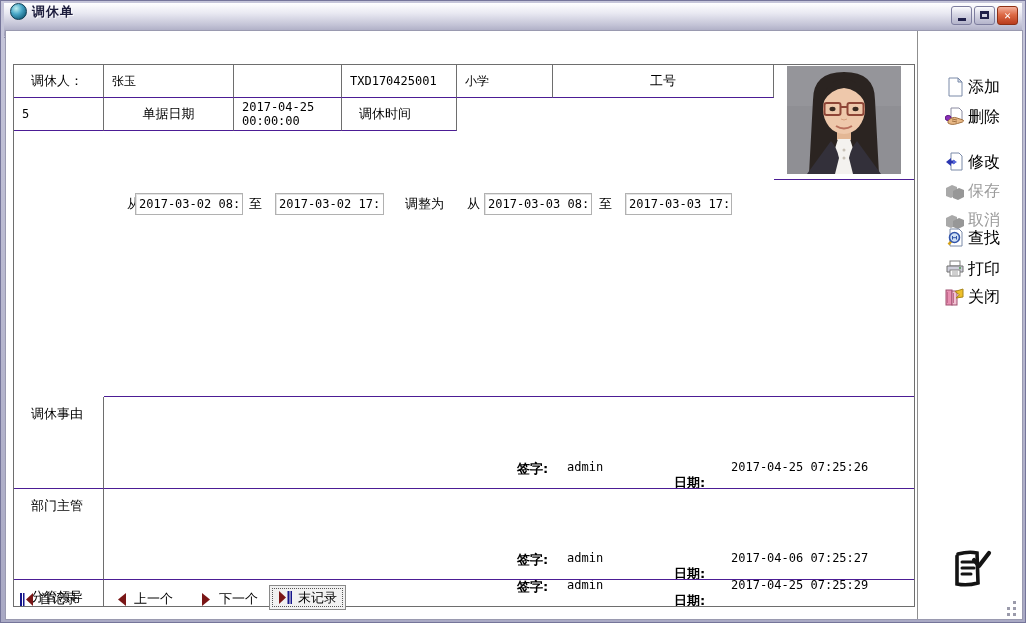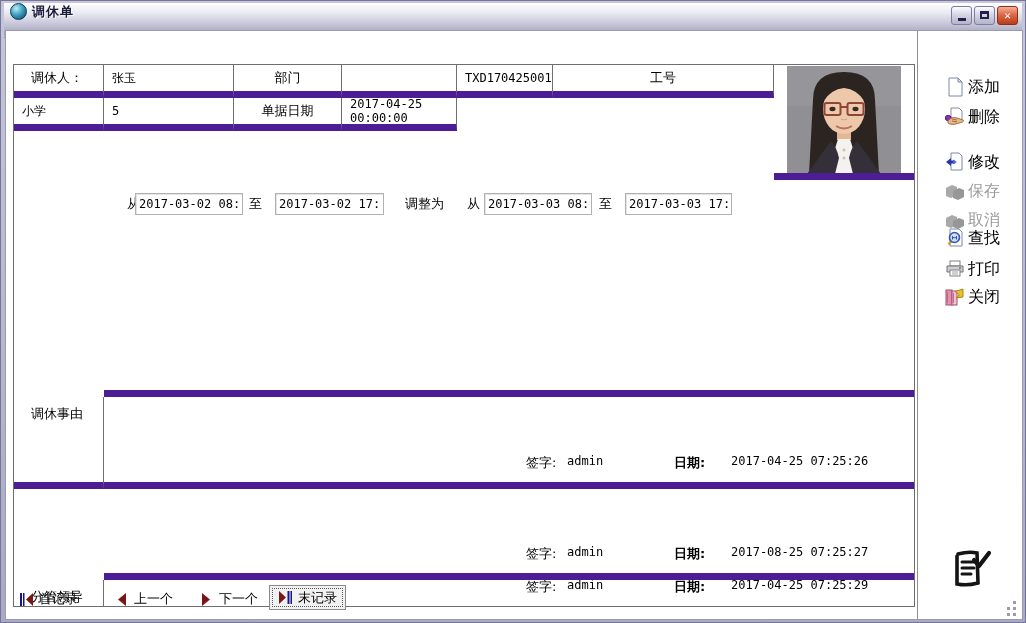--- a/index.html
+++ b/index.html
@@ -37,21 +37,21 @@
 
   
   .form-table {
     position:absolute; left:12px; top:63px;
     display:grid;
     grid-template-columns:90px 130px 108px 115px 96px 221px 140px;
     grid-template-rows:33px 33px 49px 217px 92px 91px;
     border:1px solid #6e6e6e; background:#fff;
     font-size:13px; color:#000;
   }
-  .cell { border-right:1px solid #6e6e6e; border-bottom:7px solid #4c1d95; position:relative; display:flex; align-items:center; overflow:hidden; }
+  .cell { border-right:1px solid #6e6e6e; border-bottom:1px solid #4c1d95; position:relative; display:flex; align-items:center; overflow:hidden; }
   .cell.lbl { padding-left:17px; }
   .cell.ctr { justify-content:center; padding-left:0; }
   .cell.val { padding-left:8px; font-family:"DejaVu Sans Mono","Liberation Mono",monospace; font-size:12px; }
   .cell.no-r { border-right:none; }
   .cell.no-b { border-bottom:none; }
   .cell.top-lbl { align-items:flex-start; padding-top:8px; }
   .photo-cell { grid-column:7; grid-row:1/4; border-right:none; justify-content:center; align-items:flex-start; padding-top:1px; }
   .span-row3 { grid-column:2/8; }
   .span-wide { grid-column:2/8; }
   .photo-frame { width:114px; height:108px; margin-top:0; }
@@ -62,23 +62,23 @@
   .time-content .t-lbl { position:absolute; top:15px; font-size:13px; }
   .time-input {
     position:absolute; top:13px; height:22px; background:#fff;
     border:1px solid #b1b1b1; box-shadow:inset 1px 1px 0 #e4e4e4;
     font-family:"DejaVu Sans Mono","Liberation Mono",monospace; font-size:12px; color:#000;
     padding:0 3px;
   }
   
   .sign-row { position:absolute; left:0; right:0; bottom:12px; height:16px; font-size:13px; }
   .sign-row span { position:absolute; white-space:nowrap; }
-  .sig-label { left:422px; font-weight:normal; }
+  .sig-label { left:413px; font-weight:bold; }
   .sig-name  { left:463px; font-family:"DejaVu Sans Mono","Liberation Mono",monospace; font-size:12px; }
-  .dat-label { left:570px; font-weight:bold; }
+  .dat-label { left:570px; font-weight:bold;margin-top:14px; }
   .dat-value { left:627px; font-family:"DejaVu Sans Mono","Liberation Mono",monospace; font-size:12px; }
   .reason-edit { position:absolute; left:2px; top:2px; right:2px; bottom:34px; }
 
   
   .tool-btn {
     position:absolute; left:944px; width:72px; height:24px;
     display:flex; align-items:center; gap:3px; cursor:default; background:transparent; border:none;
     font-size:16px; color:#000; font-family:inherit;
   }
   .tool-btn .ic { width:20px; height:20px; flex:0 0 auto; }
@@ -110,21 +110,20 @@
     </div>
   </div>
 
   <div class="content"></div>
   <div class="panel-sep"></div>
 
   <div class="form-table">
 
     <div class="cell lbl">调休人：</div>
     <div class="cell val">张玉</div>
-    <div class="cell ctr">部门</div>
     <div class="cell val"></div>
     <div class="cell val">TXD170425001</div>
 
     <div class="cell photo-cell">
       <div class="photo-frame">
         <svg width="114" height="108" viewBox="0 0 114 108">
           <rect width="114" height="108" fill="#8f8f94"></rect>
           <rect width="114" height="40" fill="#95959a"></rect>
           <path d="M26 34 Q26 6 57 6 Q88 6 88 34 L92 108 L22 108 Z" fill="#2b2421"></path>
           <rect x="50" y="60" width="14" height="14" fill="#e3b795"></rect>
@@ -141,26 +140,27 @@
           <path d="M49 60 q8 5 16 0" stroke="#b9705c" stroke-width="2" fill="none"></path>
           <path d="M40 108 L51 73 L63 73 L74 108 Z" fill="#f4f2ef"></path>
           <path d="M20 108 L44 75 Q50 82 52 92 L48 108 Z" fill="#33303a"></path>
           <path d="M94 108 L70 75 Q64 82 62 92 L66 108 Z" fill="#33303a"></path>
           <circle cx="57" cy="84" r="1.5" fill="#c9c2b8"></circle>
             <circle cx="57" cy="92" r="1.5" fill="#c9c2b8"></circle>
         </svg>
       </div>
     </div>
 
+    <div class="cell val">小学</div>
     <div class="cell ctr">工号</div>
-    <div class="cell val">小学</div>
     <div class="cell val">5</div>
     <div class="cell ctr">单据日期</div>
     <div class="cell val">2017-04-25 00:00:00</div>
 
+    <div class="cell lbl">调休时间</div>
     <div class="cell span-row3 no-r time-content">
       <span class="t-lbl" style="left:23px">从</span>
       <input class="time-input" style="left: 31px; width: 108px;" readonly="" value="2017-03-02 08:30:">
       <span class="t-lbl" style="left:145px">至</span>
       <input class="time-input" style="left: 171px; width: 109px;" readonly="" value="2017-03-02 17:00:">
       <span class="t-lbl" style="left:301px">调整为</span>
       <span class="t-lbl" style="left:363px">从</span>
       <input class="time-input" style="left: 380px; width: 108px;" readonly="" value="2017-03-03 08:30:">
       <span class="t-lbl" style="left:495px">至</span>
       <input class="time-input" style="left: 521px; width: 107px;" readonly="" value="2017-03-03 17:00:">
@@ -170,26 +170,27 @@
     <div class="cell span-wide no-r">
       <div class="reason-edit"></div>
       <div class="sign-row">
         <span class="sig-label">签字:</span>
         <span class="sig-name">admin</span>
         <span class="dat-label">日期:</span>
         <span class="dat-value">2017-04-25 07:25:26</span>
       </div>
     </div>
 
+    <div class="cell lbl top-lbl">部门主管</div>
     <div class="cell span-wide no-r">
       <div class="sign-row">
         <span class="sig-label">签字:</span>
         <span class="sig-name">admin</span>
         <span class="dat-label">日期:</span>
-        <span class="dat-value">2017-08-25 07:25:27</span>
+        <span class="dat-value">2017-04-06 07:25:27</span>
       </div>
     </div>
 
     <div class="cell lbl top-lbl no-b">分管领导</div>
     <div class="cell span-wide no-r no-b">
       <div class="sign-row">
         <span class="sig-label">签字:</span>
         <span class="sig-name">admin</span>
         <span class="dat-label">日期:</span>
         <span class="dat-value">2017-04-25 07:25:29</span>

